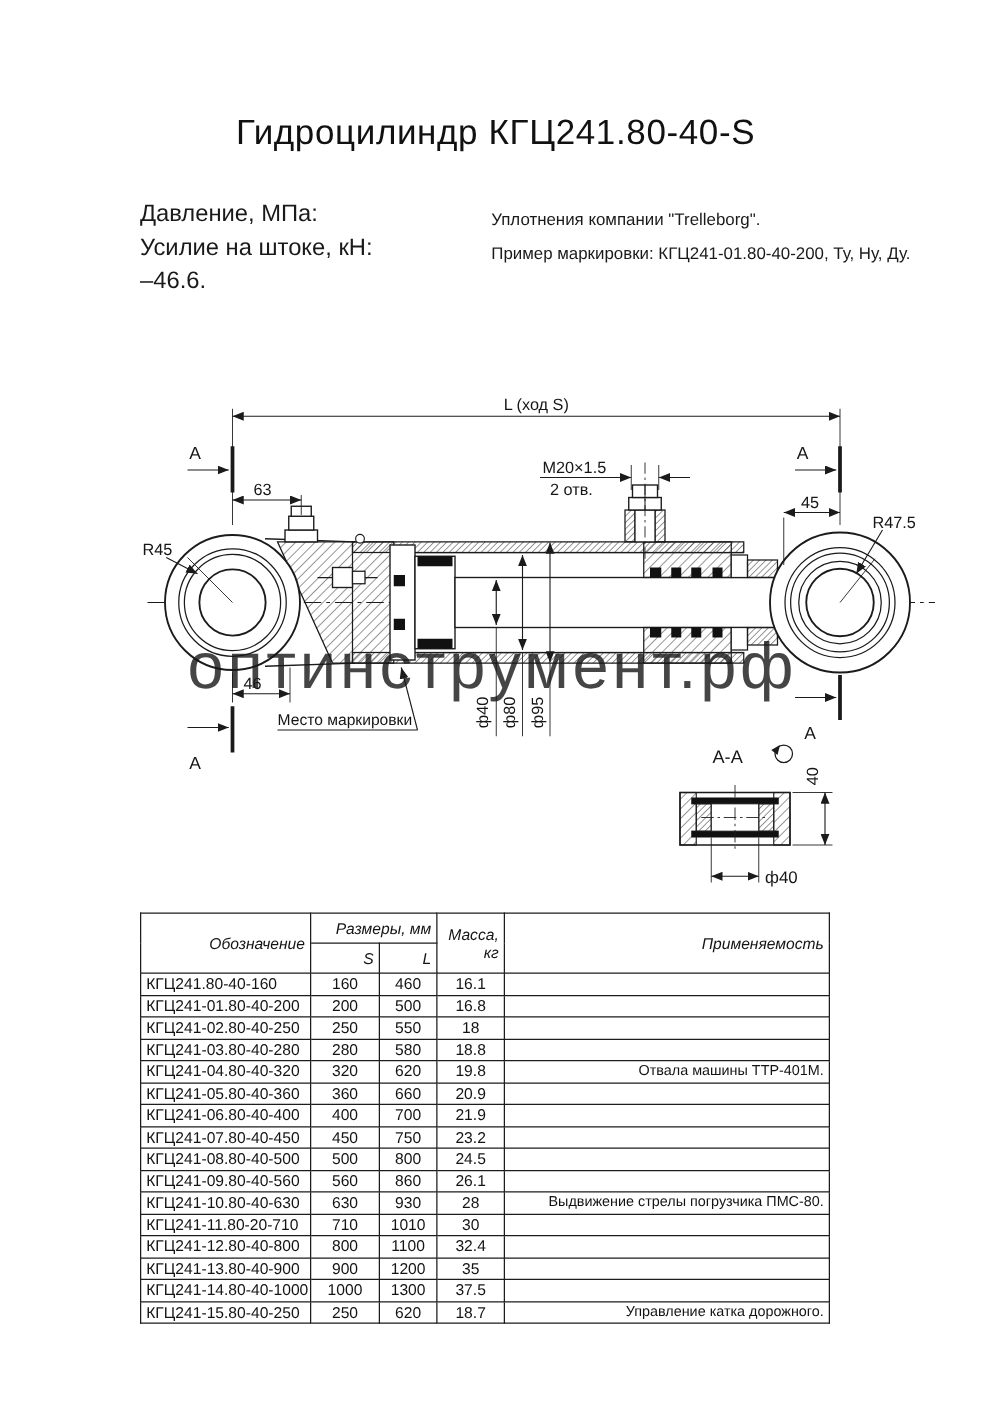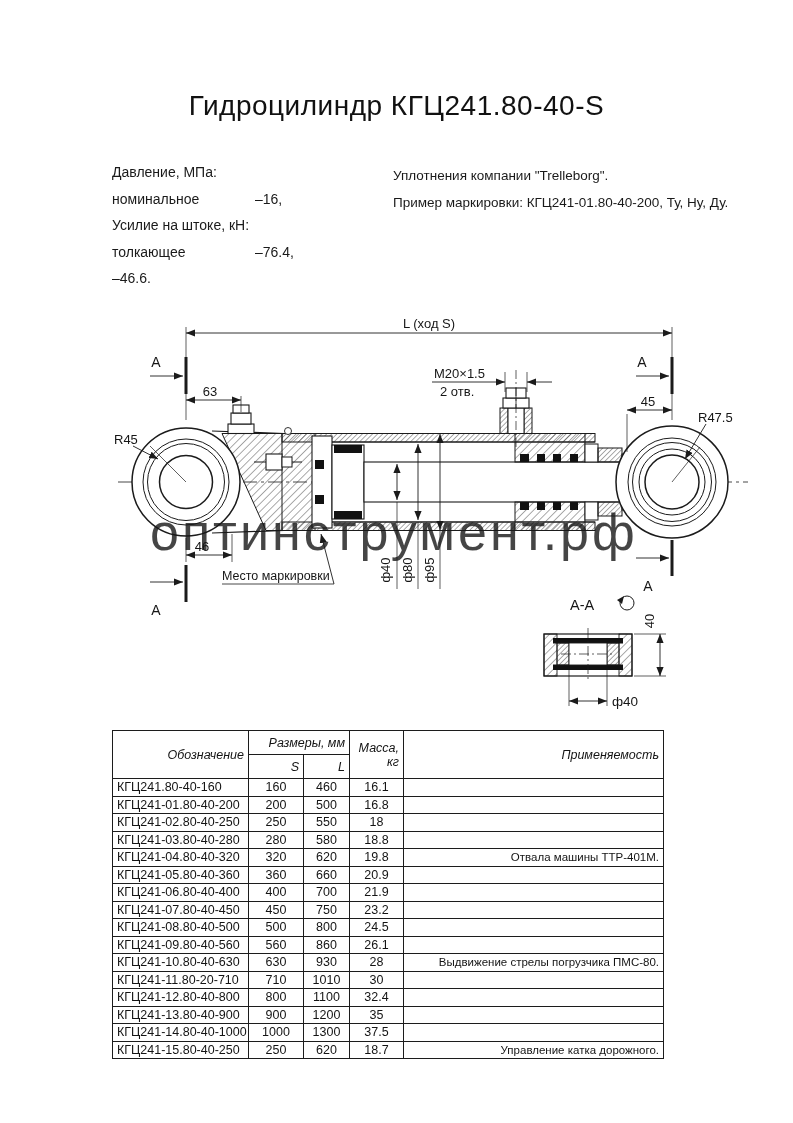--- a/index.html
+++ b/index.html
@@ -1,20 +1,20 @@
 <!DOCTYPE html>
 <html><head>
 <meta charset="utf-8">
 <style>
   html,body{margin:0;padding:0;background:#ffffff;}
   .page{position:relative;width:793px;height:1123px;background:#fff;overflow:hidden;
         font-family:"Liberation Sans",sans-serif;color:#1a1a1a;}
   .title{position:absolute;left:0;top:90px;width:793px;text-align:center;
          font-size:28px;letter-spacing:0.5px;color:#111;}
-  .specs{position:absolute;left:112px;top:159px;width:260px;font-size:14px;line-height:26.6px;}
+  .specs{position:absolute;left:112px;top:159px;width:260px;font-size:19px;line-height:26.6px;}
   .spec-row{display:flex;}
   .spec-row .lbl{width:143px;}
   .notes{position:absolute;left:393px;top:162px;width:350px;font-size:13.5px;line-height:27px;}
   .drawing{position:absolute;left:0;top:312px;width:793px;height:400px;}
   svg text{font-family:"Liberation Sans",sans-serif;fill:#161616;}
   .spec-table{position:absolute;left:112px;top:730px;width:551px;border-collapse:collapse;
               table-layout:fixed;font-size:12.5px;color:#141414;}
   .spec-table th,.spec-table td{border:1px solid #1c1c1c;padding:0 4px;font-weight:normal;
               white-space:nowrap;overflow:hidden;}
   .spec-table thead th{text-align:right;height:23px;font-style:italic;}
@@ -27,29 +27,21 @@
 </style>
 </head>
 <body>
 
 <div class="page">
 
   <div class="title">Гидроцилиндр КГЦ241.80-40-S</div>
 
   <div class="specs">
     <div>Давление, МПа:</div>
-    <div class="spec-row">
-      <span class="lbl">номинальное</span>
-      <span>–16,</span>
-    </div>
     <div>Усилие на штоке, кН:</div>
-    <div class="spec-row">
-      <span class="lbl">толкающее</span>
-      <span>–76.4,</span>
-    </div>
     <div class="spec-row">
       <span>–46.6.</span>
     </div>
   </div>
 
   <div class="notes">
     <div>Уплотнения компании "Trelleborg".</div>
     <div>Пример маркировки: КГЦ241-01.80-40-200, Ту, Ну, Ду.</div>
   </div>
 

